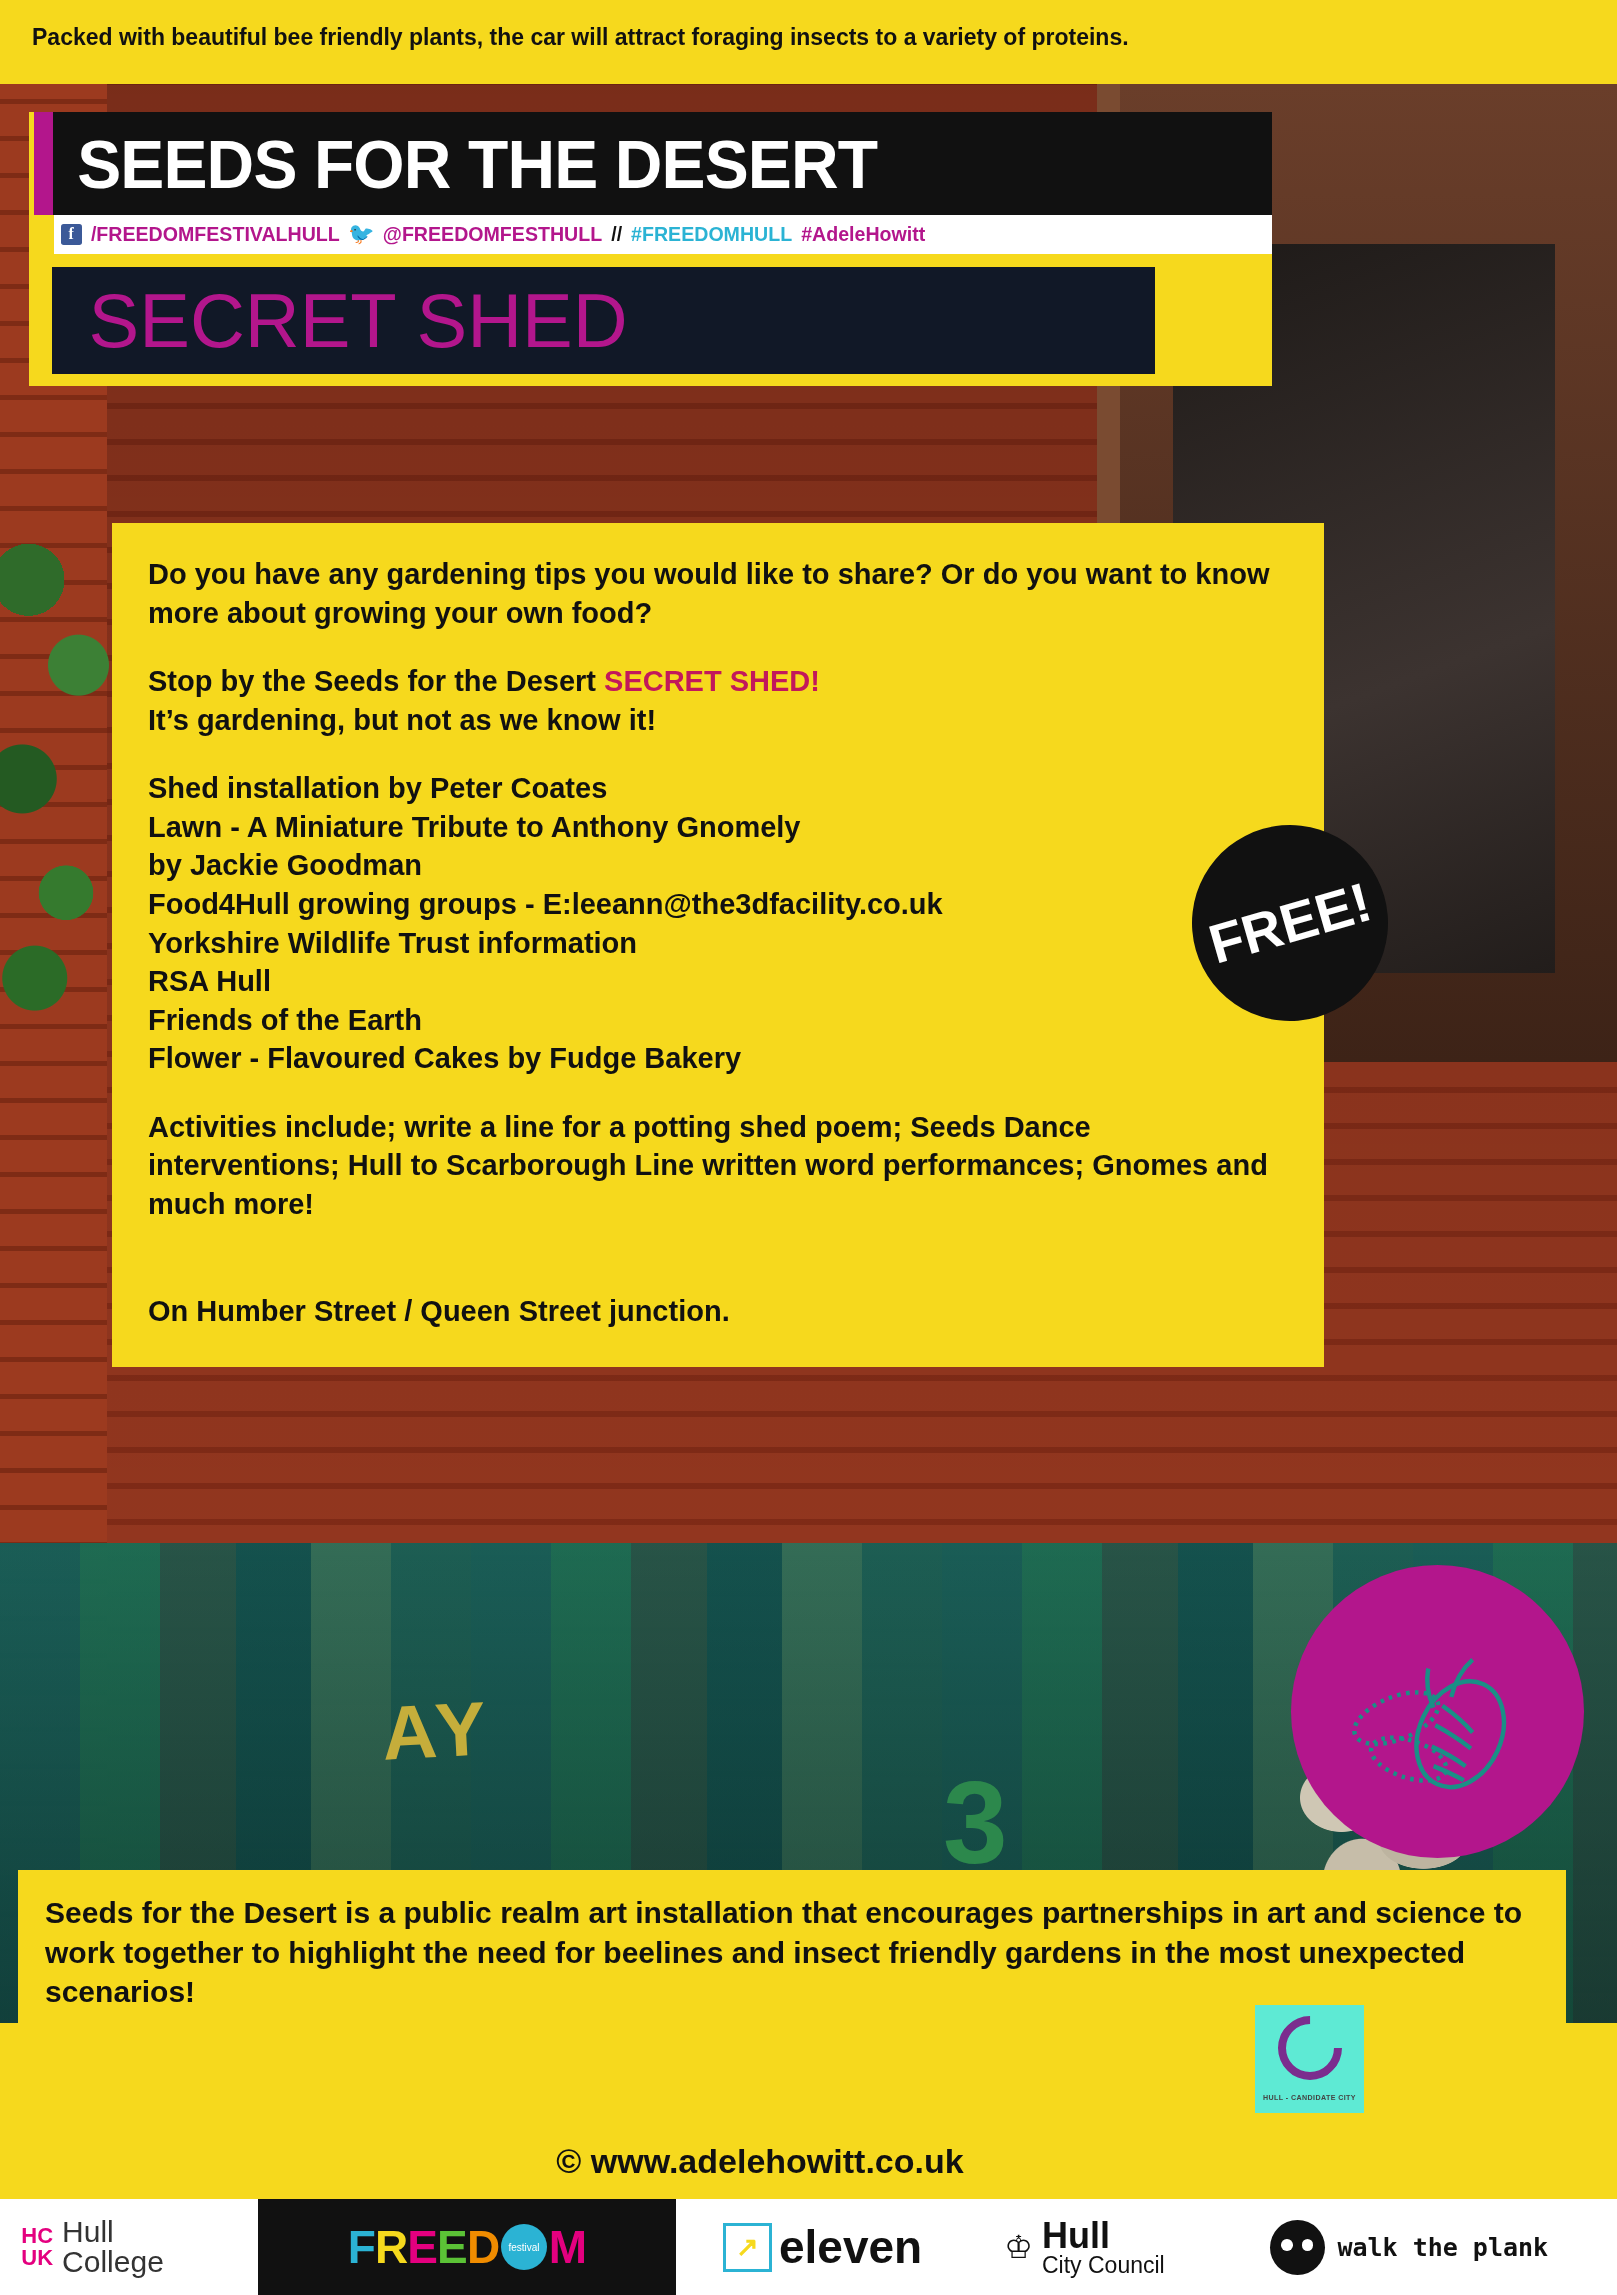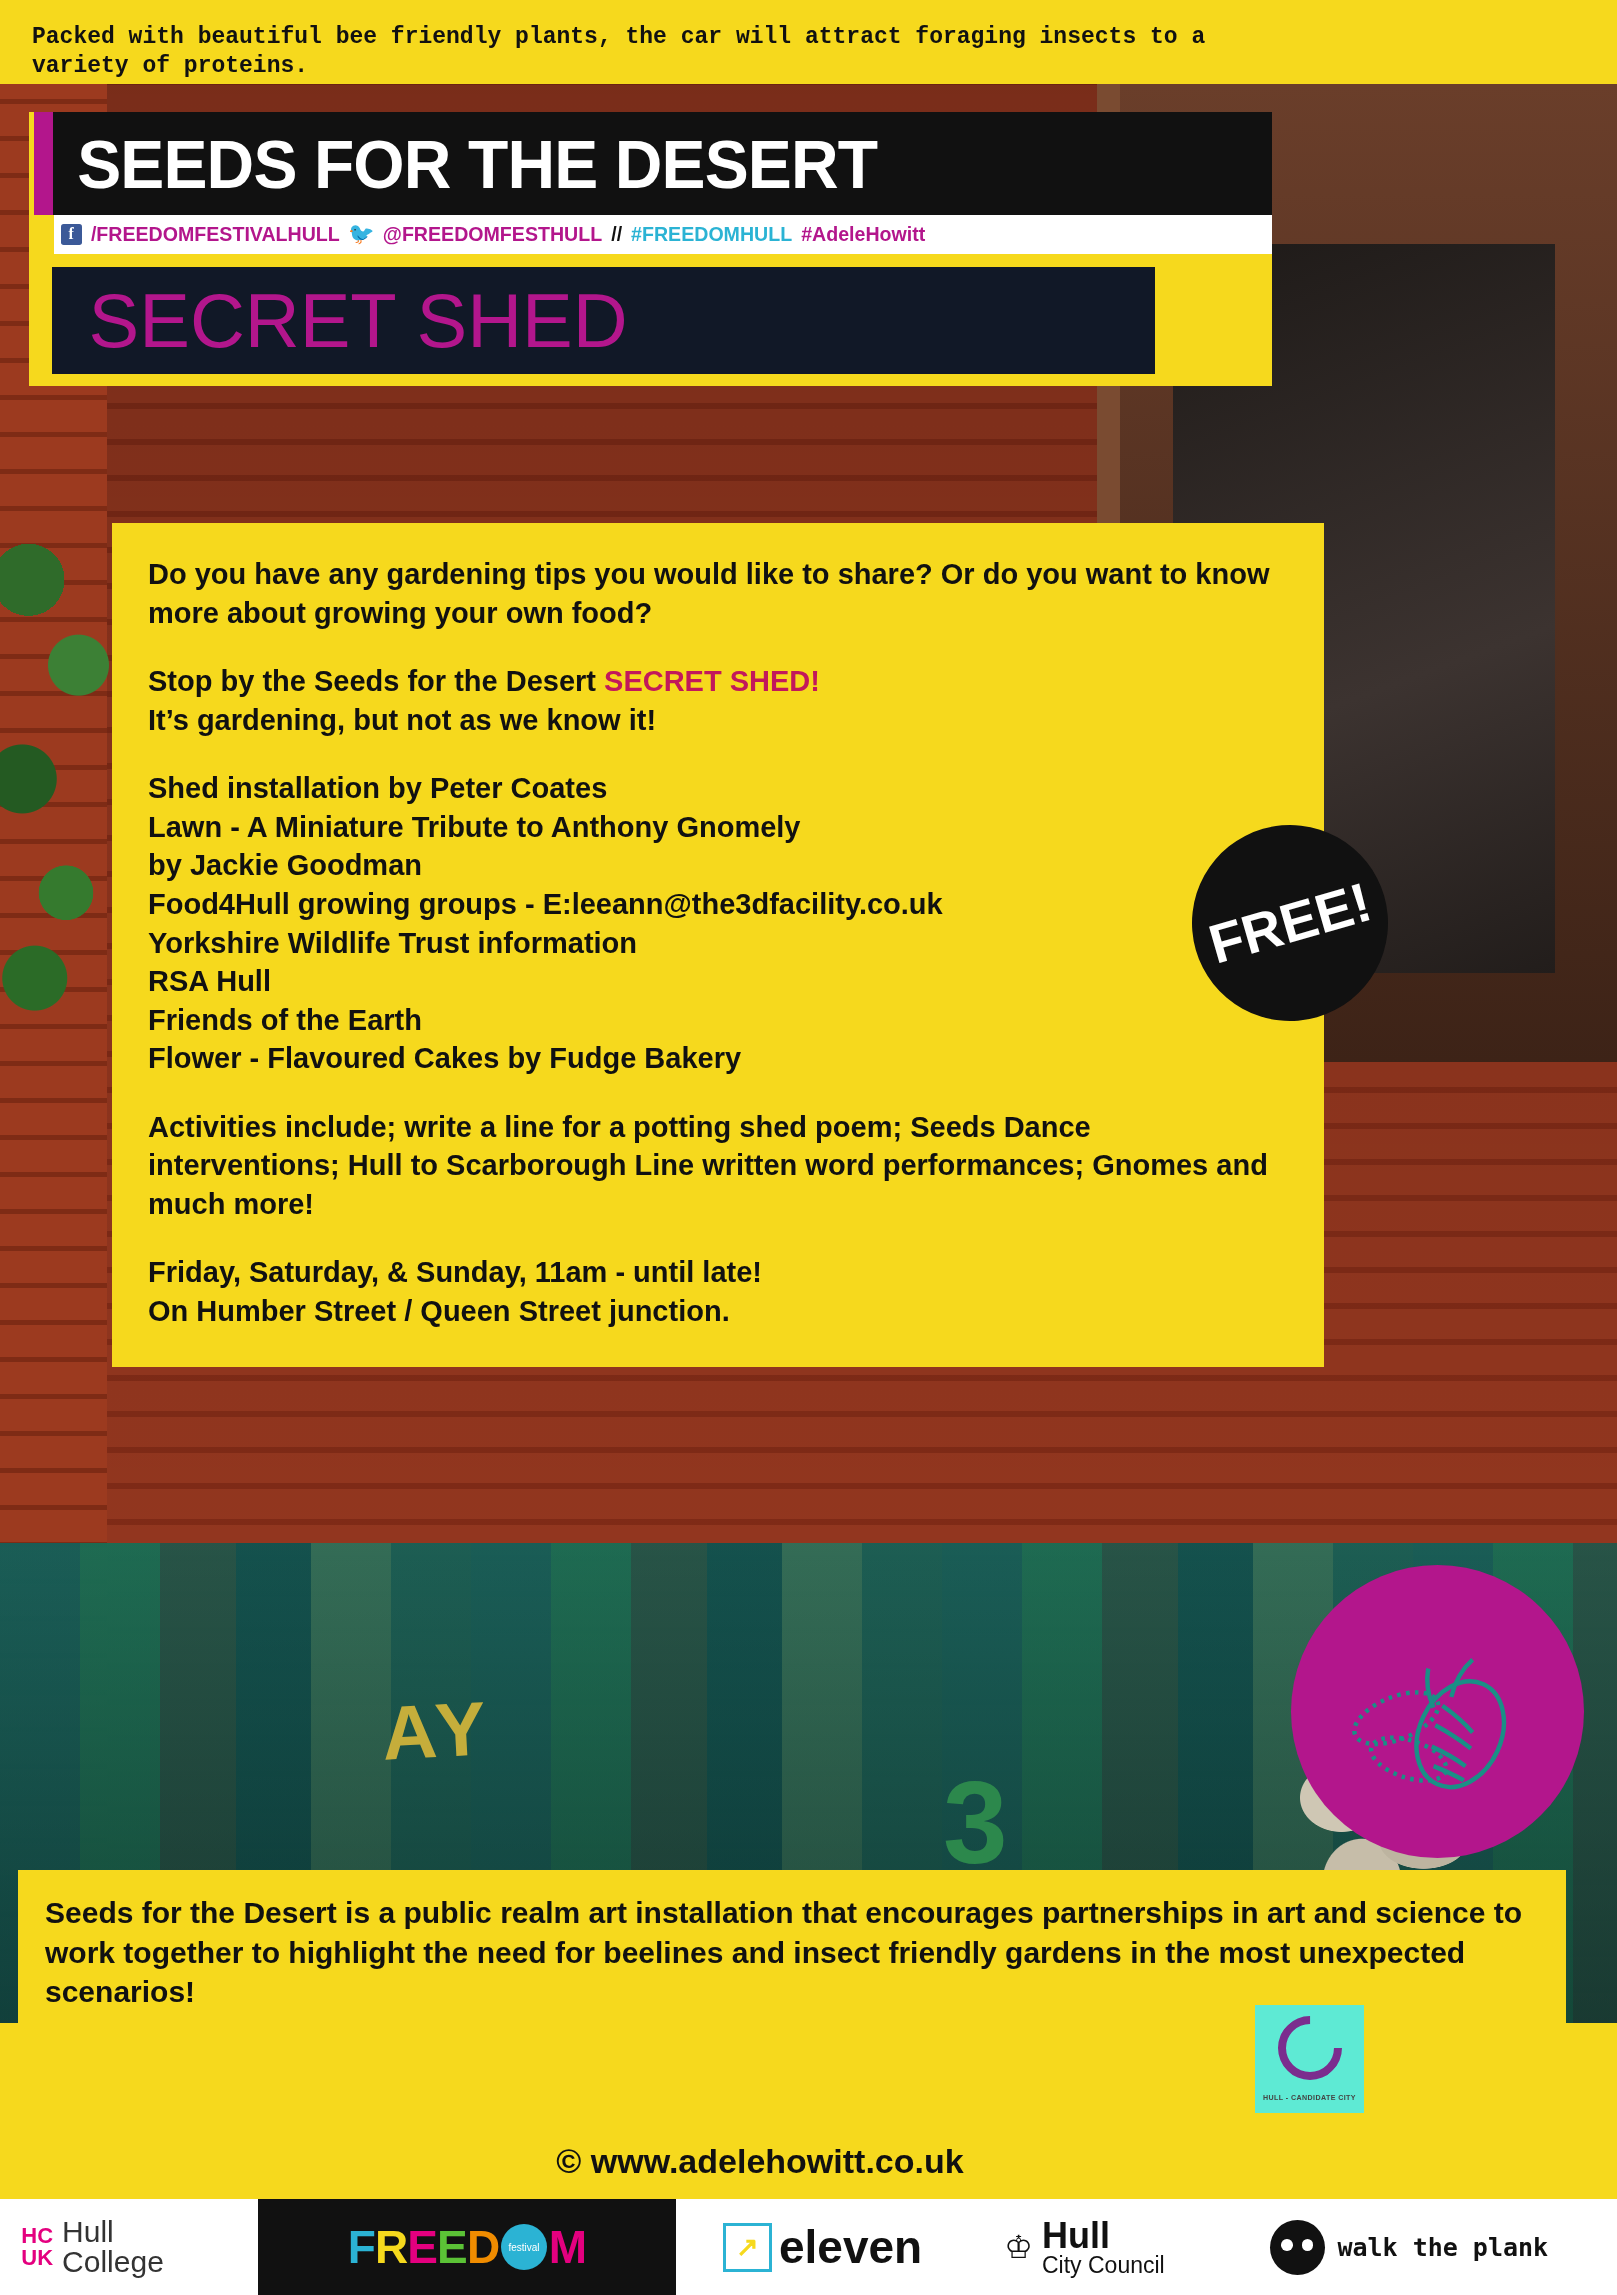--- a/index.html
+++ b/index.html
@@ -119,21 +119,20 @@
   
   .top-text {
     position: absolute;
     left: 32px; top: 23px;
     width: 1245px;
     font-size: 23px;
     font-weight: bold;
     line-height: 1.28;
     color: #111;
     z-index: 20;
-    font-family: Liberation Mono, monospace;
   }
 
   
   .title-block {
     position: absolute;
     left: 28.5px;
     top: 112px;
     width: 1243px;
     z-index: 20;
     background: #f6d91d;
@@ -442,21 +441,21 @@
     <span>Lawn - A Miniature Tribute to Anthony Gnomely</span><br>
     <span>by Jackie Goodman</span><br>
     <span>Food4Hull growing groups - E:leeann@the3dfacility.co.uk</span><br>
     <span>Yorkshire Wildlife Trust information</span><br>
     <span>RSA Hull</span><br>
     <span>Friends of the Earth</span><br>
     <span>Flower - Flavoured Cakes by Fudge Bakery</span>
   </p>
   <p>Activities include; write a line for a potting shed poem; Seeds Dance interventions; Hull to Scarborough Line written word performances; Gnomes and much more!</p>
   <p>
-    <span>Friday, Saturday, &amp; Sunday, 11am - until late!</span><br>
+    <br>
     <span>On Humber Street / Queen Street junction.</span>
   </p>
 </div>
 
 <div class="free-badge">
   <span>FREE!</span>
 </div>
 
 <div class="bee-badge">
   <svg width="222" height="222" viewBox="0 0 250 250">

